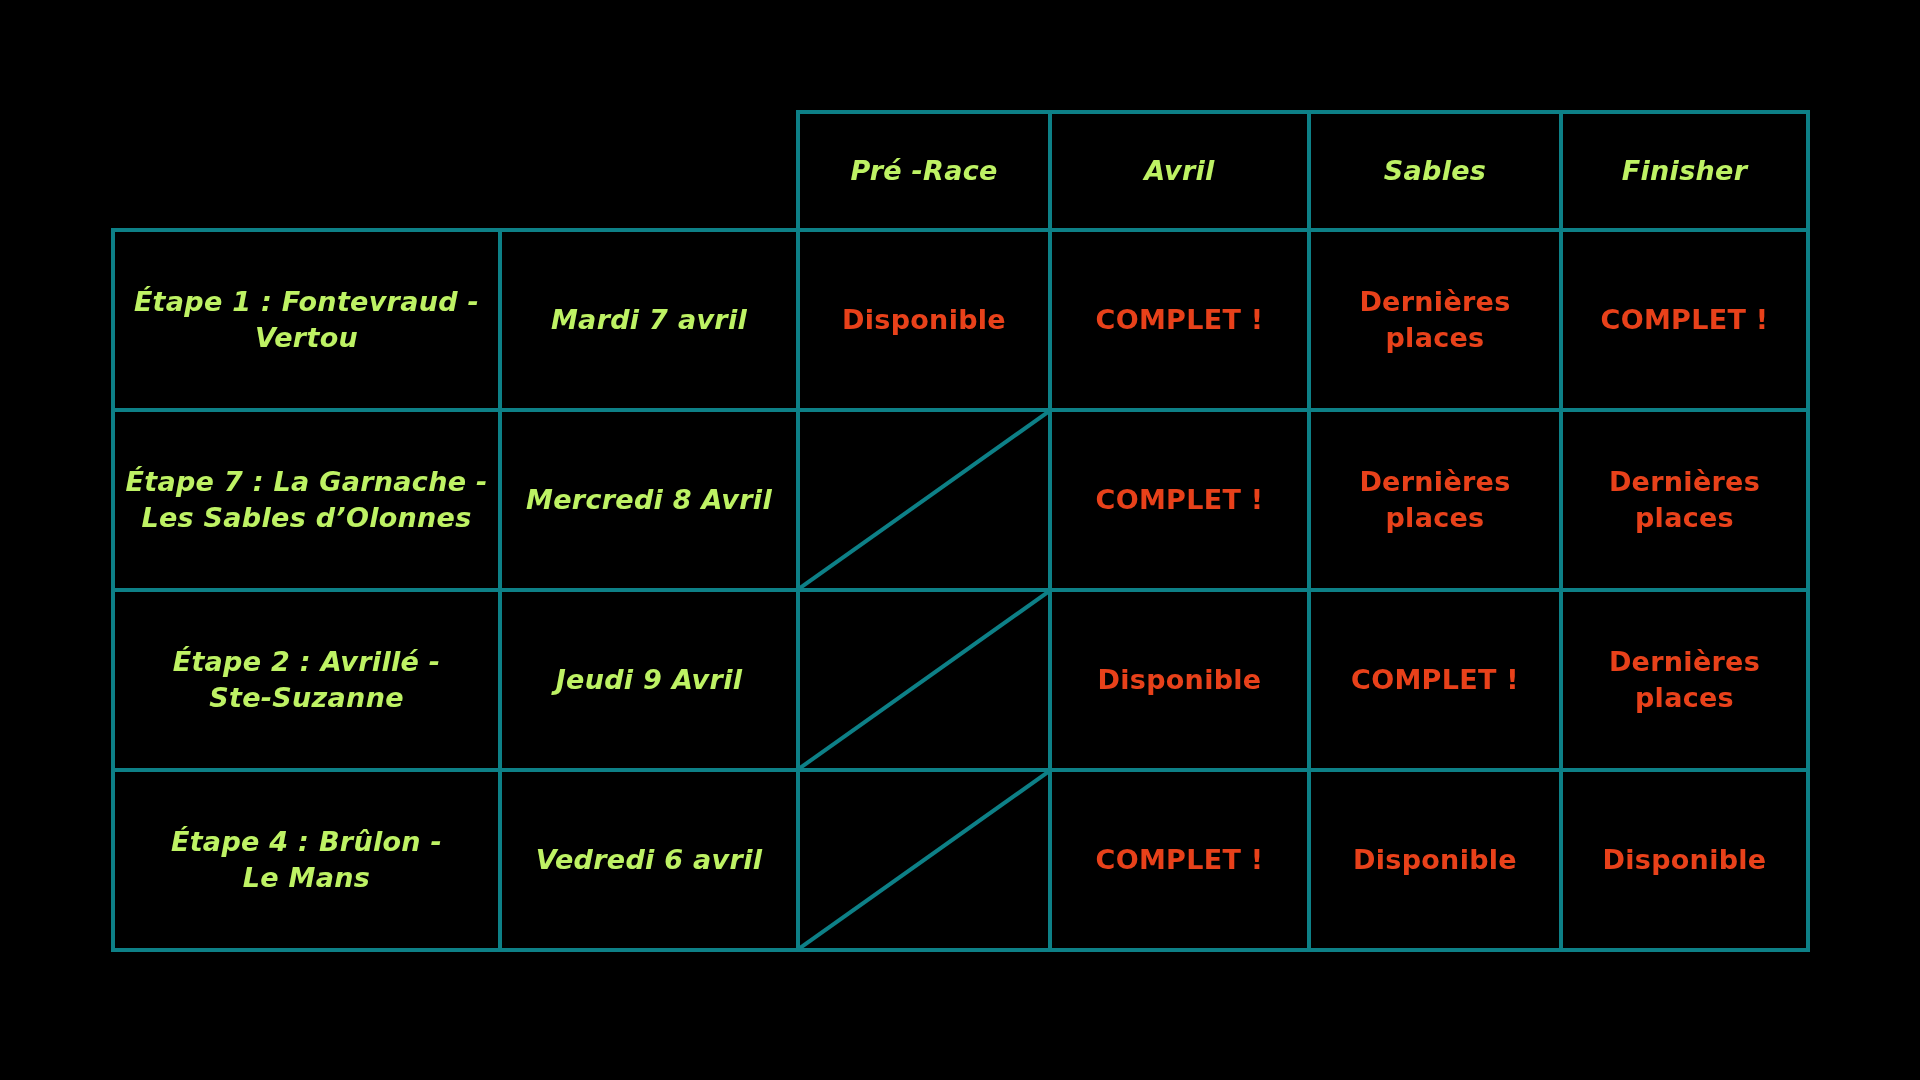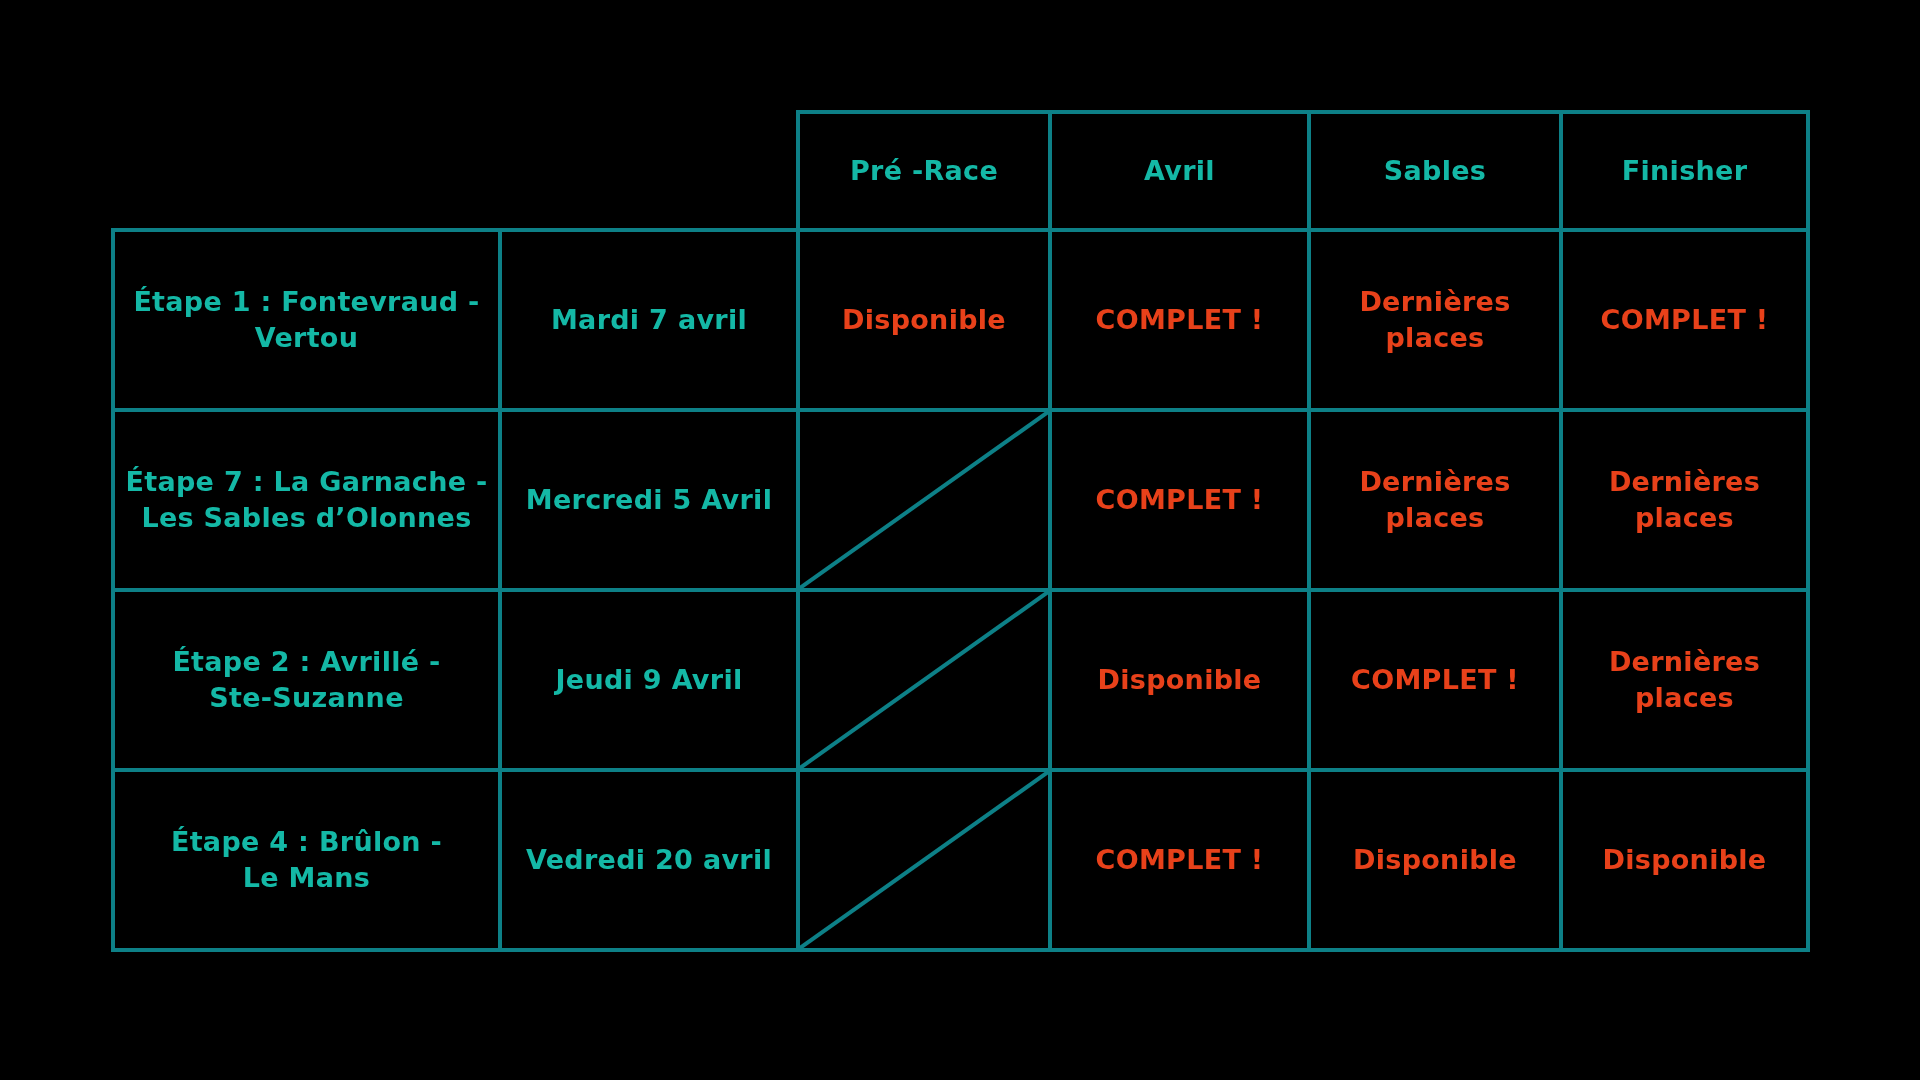--- a/index.html
+++ b/index.html
@@ -32,21 +32,21 @@
   .header-row { height: 118px; }
   .body-row { height: 180px; }
   .cell-text {
     display: inline-block;
     white-space: pre-line;
     font-size: 27px;
     font-weight: 700;
     line-height: 1.35;
     letter-spacing: 0.3px;
   }
-  .blue  { color: #14b8a6; }
+  .blue  { color: #bef264; font-style: italic; }
   .status { color: #E8411A; }
   td.diag { position: relative; }
   td.diag svg {
     position: absolute;
     inset: 0;
     width: 100%;
     height: 100%;
     display: block;
   }
   td.diag line {
@@ -84,21 +84,21 @@
     <td><span class="cell-text status">Disponible</span></td>
     <td><span class="cell-text status">COMPLET !</span></td>
     <td><span class="cell-text status">Dernières
 places</span></td>
     <td><span class="cell-text status">COMPLET !</span></td>
   </tr>
 
   <tr class="body-row">
     <td><span class="cell-text blue">Étape 7 : La Garnache -
 Les Sables d’Olonnes</span></td>
-    <td><span class="cell-text blue">Mercredi 5 Avril</span></td>
+    <td><span class="cell-text blue">Mercredi 8 Avril</span></td>
     <td class="diag">
       <svg viewBox="0 0 100 100" preserveAspectRatio="none">
             <line x1="0" y1="100" x2="100" y2="0" vector-effect="non-scaling-stroke"></line>
           </svg>
     </td>
     <td><span class="cell-text status">COMPLET !</span></td>
     <td><span class="cell-text status">Dernières
 places</span></td>
     <td><span class="cell-text status">Dernières
 places</span></td>
@@ -115,21 +115,21 @@
     </td>
     <td><span class="cell-text status">Disponible</span></td>
     <td><span class="cell-text status">COMPLET !</span></td>
     <td><span class="cell-text status">Dernières
 places</span></td>
   </tr>
 
   <tr class="body-row">
     <td><span class="cell-text blue">Étape 4 : Brûlon -
 Le Mans</span></td>
-    <td><span class="cell-text blue">Vedredi 20 avril</span></td>
+    <td><span class="cell-text blue">Vedredi 6 avril</span></td>
     <td class="diag">
       <svg viewBox="0 0 100 100" preserveAspectRatio="none">
             <line x1="0" y1="100" x2="100" y2="0" vector-effect="non-scaling-stroke"></line>
           </svg>
     </td>
     <td><span class="cell-text status">COMPLET !</span></td>
     <td><span class="cell-text status">Disponible</span></td>
     <td><span class="cell-text status">Disponible</span></td>
   </tr>
 </tbody>

